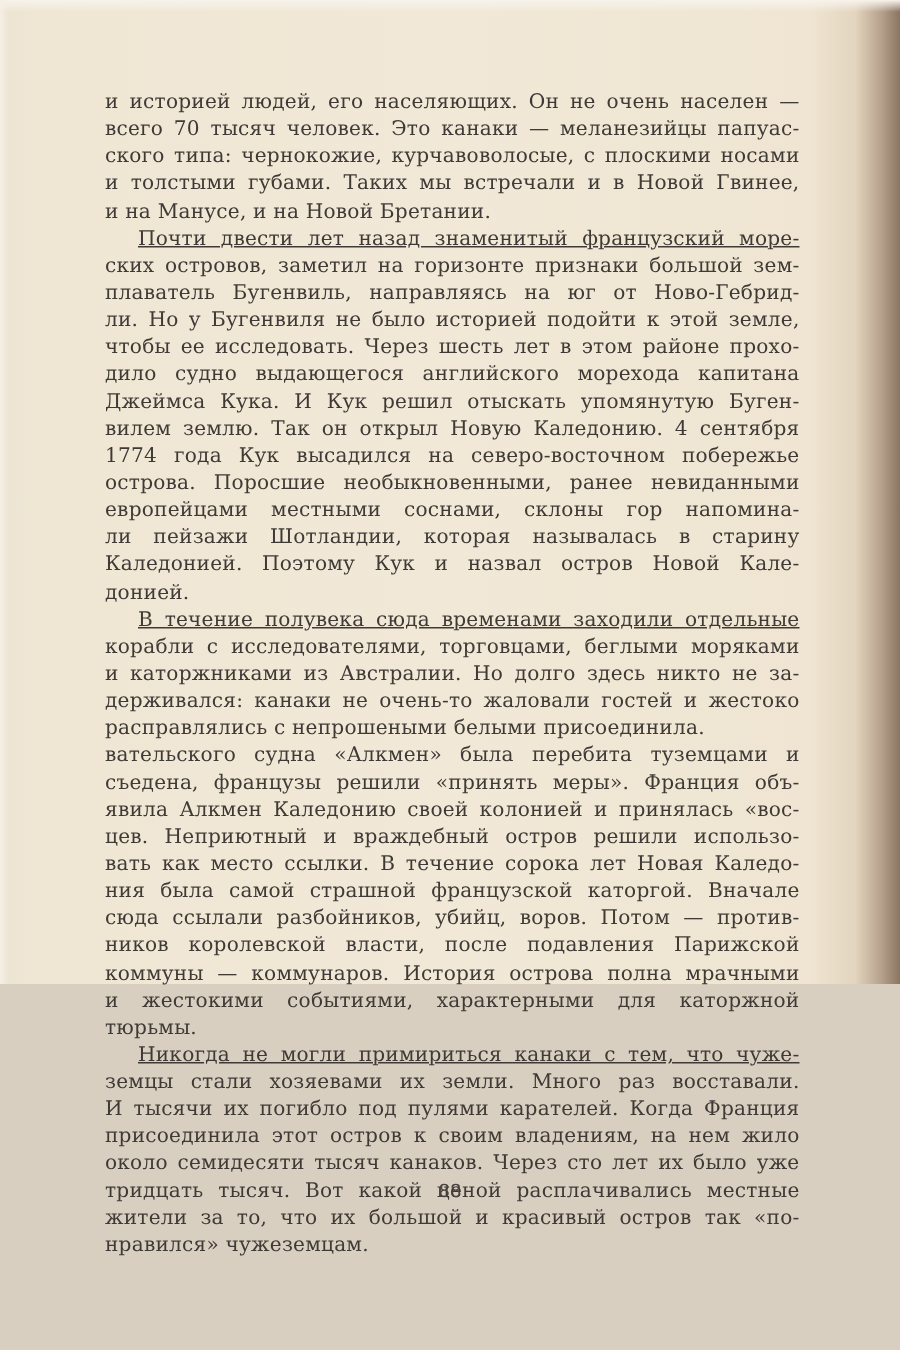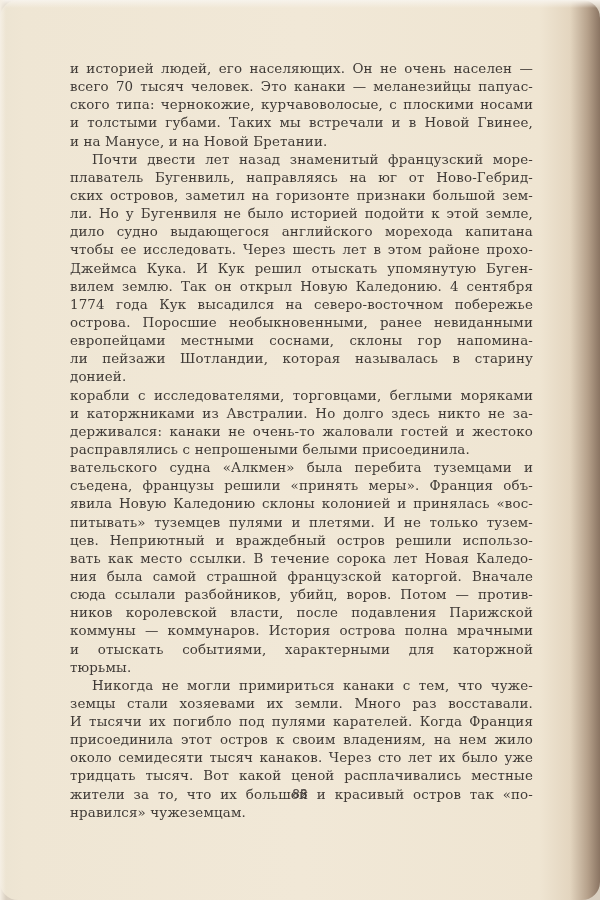--- a/index.html
+++ b/index.html
@@ -2,23 +2,22 @@
 <html><head>
 <meta charset="utf-8">
 <style>
   html, body { margin: 0; padding: 0; }
   body {
     width: 600px; height: 900px; overflow: hidden;
     background: #d9cfc0;
     font-family: "DejaVu Serif", "Liberation Serif", serif;
   }
   .page {
-    position: absolute; left: 0; top: 0; width: 600px; height: 900px;
+    position: absolute; left: 0; top: 0; width: 600px; height: 656px;
     background: linear-gradient(to right, #ece4d2 0%, #efe6d4 4%, #f1e8d7 50%, #efe5d2 90%, #e3d5bf 95%, #b5a08a 98%, #8a7462 100%);
-    border-radius: 18px;
   }
   .page::before {
     content: ""; position: absolute; left: 0; top: 0; right: 0; height: 8px;
     background: linear-gradient(to bottom, #f7f3ec, rgba(241,232,215,0));
   }
   .page::after {
     content: ""; position: absolute; left: 0; top: 0; bottom: 0; width: 6px;
     background: linear-gradient(to right, #f5efe4, rgba(236,228,210,0));
   }
   .text-block {
@@ -30,21 +29,21 @@
   }
   .para {
     margin: 0; text-align: justify; text-indent: 0;
     hyphens: manual;
   }
   .line {
     display: block; text-align: justify; text-align-last: justify;
     white-space: nowrap; height: 18.15px; overflow: visible;
   }
   .line.last { text-align-last: left; }
-  .line.indent { padding-left: 22px; }
+  .line.indent { padding-left: 22px; text-decoration: underline; }
   .page-number {
     position: absolute; left: 0; width: 600px; top: 787px;
     text-align: center; color: #4a4440; font-size: 12px;
     font-family: "DejaVu Sans", "Liberation Sans", sans-serif;
   }
 </style>
 </head>
 <body>
 
 <div class="page">
@@ -53,53 +52,54 @@
     <div class="para">
       <span class="line">и историей людей, его населяющих. Он не очень населен —</span>
       <span class="line">всего 70 тысяч человек. Это канаки — меланезийцы папуас-</span>
       <span class="line">ского типа: чернокожие, курчавоволосые, с плоскими носами</span>
       <span class="line">и толстыми губами. Таких мы встречали и в Новой Гвинее,</span>
       <span class="line last">и на Манусе, и на Новой Бретании.</span>
     </div>
 
     <div class="para">
       <span class="line indent">Почти двести лет назад знаменитый французский море-</span>
+      <span class="line">ских островов, заметил на горизонте признаки большой зем-</span>
       <span class="line">плаватель Бугенвиль, направляясь на юг от Ново-Гебрид-</span>
-      <span class="line">ских островов, заметил на горизонте признаки большой зем-</span>
       <span class="line">ли. Но у Бугенвиля не было историей подойти к этой земле,</span>
+      <span class="line">чтобы ее исследовать. Через шесть лет в этом районе прохо-</span>
       <span class="line">дило судно выдающегося английского морехода капитана</span>
-      <span class="line">чтобы ее исследовать. Через шесть лет в этом районе прохо-</span>
       <span class="line">Джеймса Кука. И Кук решил отыскать упомянутую Буген-</span>
       <span class="line">вилем землю. Так он открыл Новую Каледонию. 4 сентября</span>
       <span class="line">1774 года Кук высадился на северо-восточном побережье</span>
       <span class="line">острова. Поросшие необыкновенными, ранее невиданными</span>
       <span class="line">европейцами местными соснами, склоны гор напомина-</span>
       <span class="line">ли пейзажи Шотландии, которая называлась в старину</span>
+      <span class="line">Каледонией. Поэтому Кук и назвал остров Новой Кале-</span>
       <span class="line last">донией.</span>
     </div>
 
     <div class="para">
+      <span class="line indent">В течение полувека сюда временами заходили отдельные</span>
       <span class="line">корабли с исследователями, торговцами, беглыми моряками</span>
       <span class="line">и каторжниками из Австралии. Но долго здесь никто не за-</span>
       <span class="line">держивался: канаки не очень-то жаловали гостей и жестоко</span>
       <span class="line last">расправлялись с непрошеными белыми присоединила.</span>
     </div>
 
     <div class="para">
       <span class="line">вательского судна «Алкмен» была перебита туземцами и</span>
       <span class="line">съедена, французы решили «принять меры». Франция объ-</span>
-      <span class="line">явила Новую Каледонию склоны колонией и принялась «вос-</span>
-      <span class="line">питывать» туземцев пулями и плетями. И не только тузем-</span>
+      <span class="line">явила Алкмен Каледонию своей колонией и принялась «вос-</span>
       <span class="line">цев. Неприютный и враждебный остров решили использо-</span>
       <span class="line">вать как место ссылки. В течение сорока лет Новая Каледо-</span>
       <span class="line">ния была самой страшной французской каторгой. Вначале</span>
       <span class="line">сюда ссылали разбойников, убийц, воров. Потом — против-</span>
       <span class="line">ников королевской власти, после подавления Парижской</span>
       <span class="line">коммуны — коммунаров. История острова полна мрачными</span>
-      <span class="line">и отыскать событиями, характерными для каторжной</span>
+      <span class="line">и жестокими событиями, характерными для каторжной</span>
       <span class="line last">тюрьмы.</span>
     </div>
 
     <div class="para">
       <span class="line indent">Никогда не могли примириться канаки с тем, что чуже-</span>
       <span class="line">земцы стали хозяевами их земли. Много раз восставали.</span>
       <span class="line">И тысячи их погибло под пулями карателей. Когда Франция</span>
       <span class="line">присоединила этот остров к своим владениям, на нем жило</span>
       <span class="line">около семидесяти тысяч канаков. Через сто лет их было уже</span>
       <span class="line">тридцать тысяч. Вот какой ценой расплачивались местные</span>

